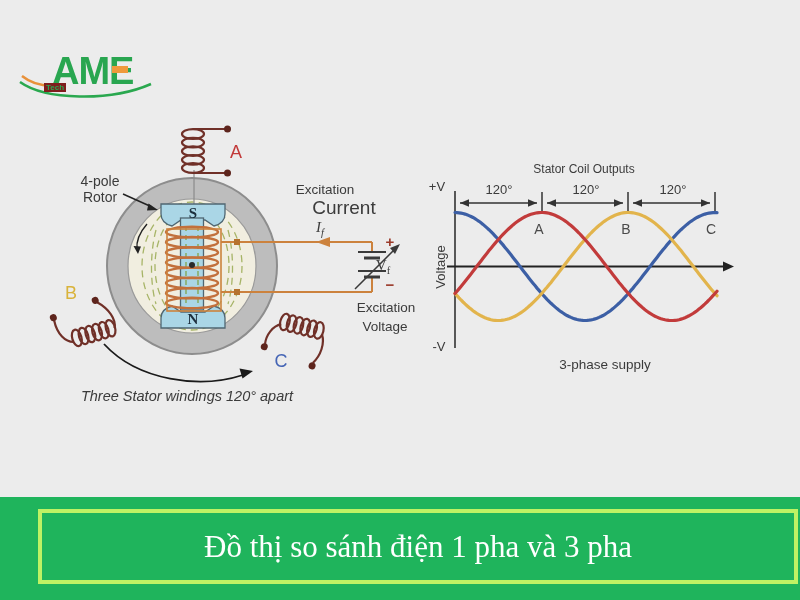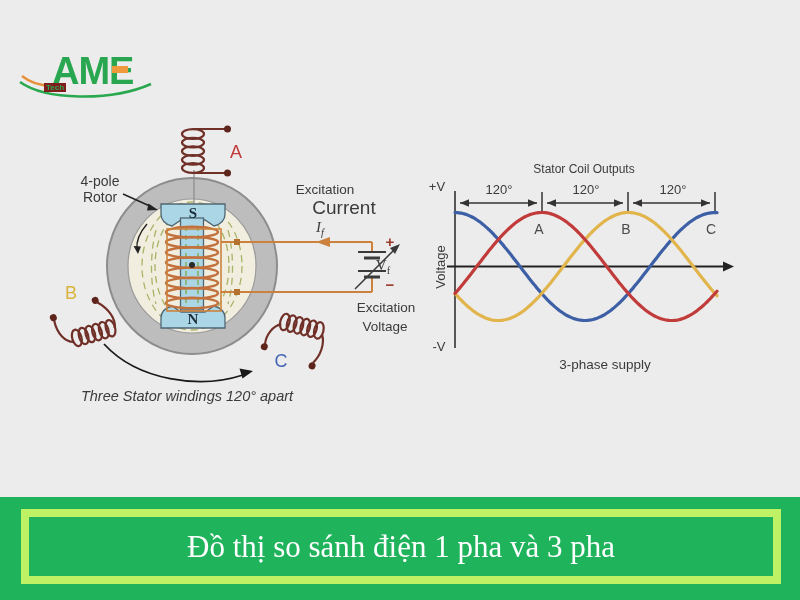--- a/index.html
+++ b/index.html
@@ -9,22 +9,22 @@
   .lbl{position:absolute;transform:translate(-50%,-50%);color:#3b3b3b;white-space:nowrap;line-height:1;}
   .serif{font-family:"Liberation Serif","DejaVu Serif",serif;}
   .rot90{transform:translate(-50%,-50%) rotate(-90deg);}
   sub{font-size:70%;}
   .logo-brand{position:absolute;left:52px;top:50px;font-size:38px;font-weight:bold;
               letter-spacing:-1px;color:#29a650;}
   .logo-ebar{position:absolute;left:112px;top:66px;width:16px;height:7px;background:#ef9a3c;}
   .logo-sub{position:absolute;left:44px;top:83px;font-size:8px;font-weight:bold;color:#29a650;
             background:#7f1d1d;padding:0 2px;}
   .footer{position:absolute;left:0;top:497px;width:800px;height:103px;background:#1fb45c;}
-  .footer-box{position:absolute;left:21px;top:12px;width:760px;height:75px;
-              border:8px solid #bef264;box-sizing:border-box;
+  .footer-box{position:absolute;left:38px;top:12px;width:760px;height:75px;
+              border:4px solid #bef264;box-sizing:border-box;
               display:flex;align-items:center;justify-content:center;text-align:right;}
   .footer-title{color:#ffffff;font-size:31px;font-family:"Liberation Serif","DejaVu Serif",serif;}
 </style>
 </head>
 <body>
 
 <div class="stage">
 
   <svg width="800" height="497" viewBox="0 0 800 497">
 

